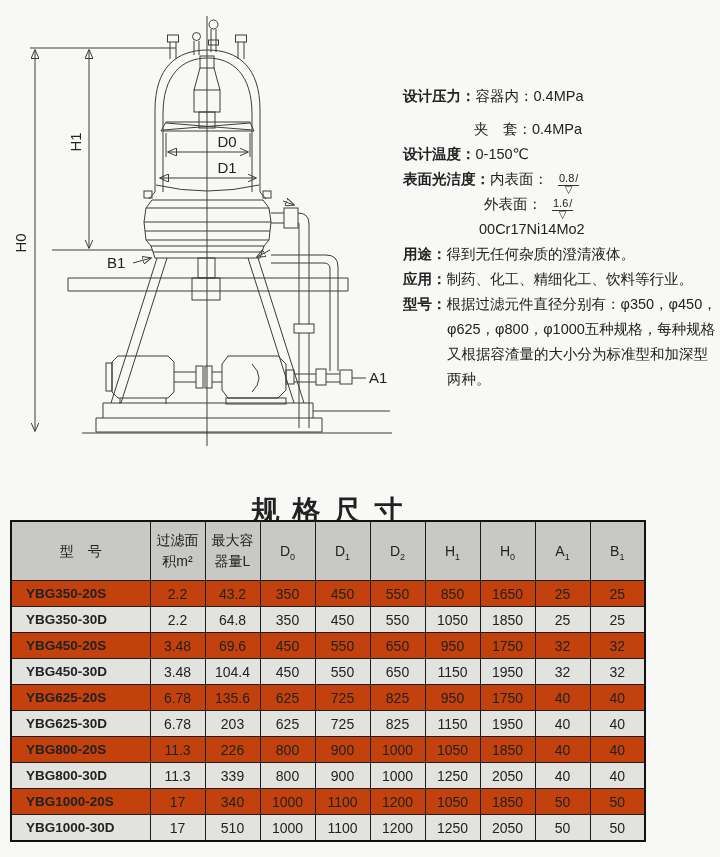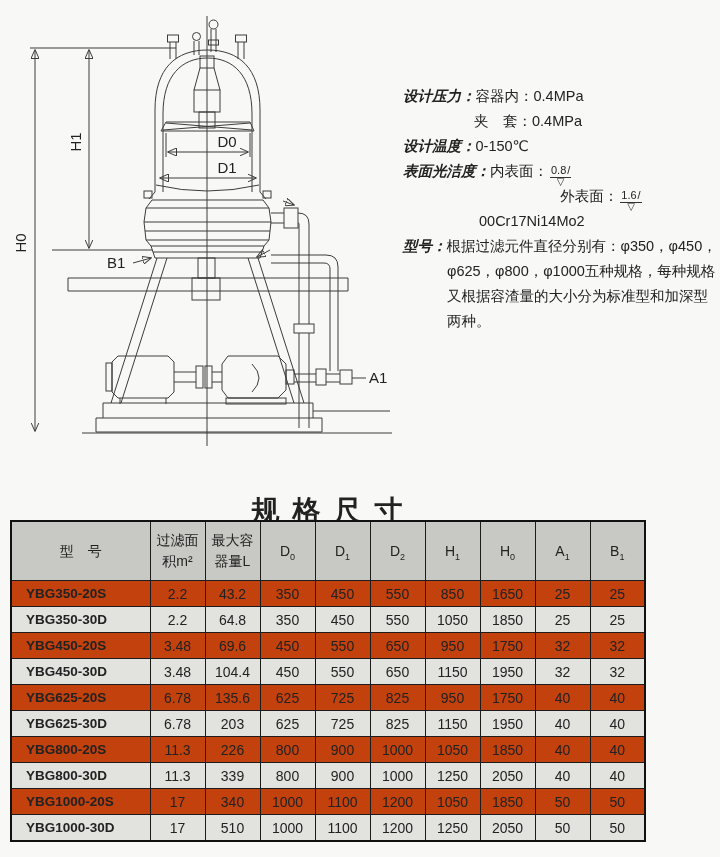--- a/index.html
+++ b/index.html
@@ -11,26 +11,26 @@
   
   .diagram{position:absolute;left:0;top:0;}
   .diagram path,.diagram line,.diagram rect,.diagram circle{
     stroke:#3c3c3c;stroke-width:1;fill:none;
   }
   .diagram rect.solid{fill:#f8f8f6;}
   .diagram text{stroke:none;fill:#222;font-size:15px;font-family:"Liberation Sans","DejaVu Sans",sans-serif;}
   
   .specs{position:absolute;left:403px;top:84px;width:315px;font-size:14.5px;line-height:25px;}
   .spec-line{white-space:normal;}
-  .spec-label{font-weight:bold;font-style:italic;}
-  .spec-1{padding-left:71px;}
-  .spec-4{padding-left:81px;text-align:center;}
+  .spec-label{font-weight:bold;}
+  .spec-1{padding-left:71px;margin-top:8px;}
+  .spec-4{padding-left:81px;}
   .spec-6{padding-left:76px;}
   .spec-9{padding-left:44px;text-indent:-44px;}
-  .finish{display:inline-flex;flex-direction:column;align-items:center;margin-left:2px;
+  .finish{display:inline-flex;flex-direction:column;align-items:center;margin-left:10px;
           vertical-align:middle;transform:translateY(4px);line-height:1;}
   .f-num{font-size:11px;border-bottom:1px solid #333;padding:0 1px 1px 1px;}
   .f-num::after{content:"/";margin-left:1px;}
   .f-tri{font-size:10px;margin-top:-1px;}
   
   .table-title{
     position:absolute;left:10px;top:492px;width:634px;text-align:center;
     font-size:28px;font-weight:bold;letter-spacing:13px;text-indent:13px;
   }
   table.spec-table{
@@ -172,20 +172,22 @@
     <div class="spec-line spec-2"><span class="spec-label">设计温度：</span><span class="spec-text">0-150℃</span></div>
     <div class="spec-line spec-3"><span class="spec-label">表面光洁度：</span><span class="spec-text">内表面：</span><span class="finish">
         <span class="f-num">0.8</span>
         <span class="f-tri">▽</span>
       </span></div>
     <div class="spec-line spec-4"><span class="spec-label"></span><span class="spec-text">外表面：</span><span class="finish">
         <span class="f-num">1.6</span>
         <span class="f-tri">▽</span>
       </span></div>
     <div class="spec-line spec-6"><span class="spec-label"></span><span class="spec-text">00Cr17Ni14Mo2</span></div>
+    <div class="spec-line spec-7"><span class="spec-label">用途：</span><span class="spec-text">得到无任何杂质的澄清液体。</span></div>
+    <div class="spec-line spec-8"><span class="spec-label">应用：</span><span class="spec-text">制药、化工、精细化工、饮料等行业。</span></div>
     <div class="spec-line spec-9"><span class="spec-label">型号：</span><span class="spec-text">根据过滤元件直径分别有：φ350，φ450，φ625，φ800，φ1000五种规格，每种规格又根据容渣量的大小分为标准型和加深型两种。</span></div>
   </div>
 
 <div class="table-title">规格尺寸</div>
 
 <table class="spec-table">
   <colgroup>
     <col style="width:139px">
     <col style="width:55px">
       <col style="width:55px">

